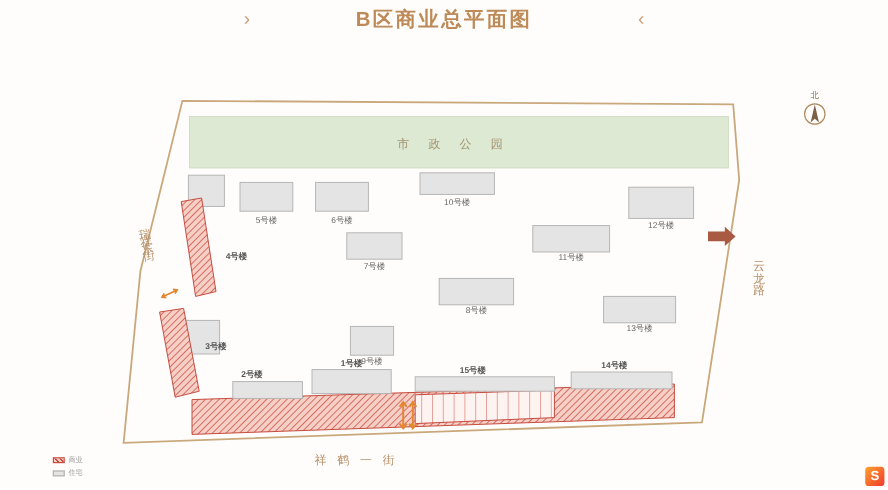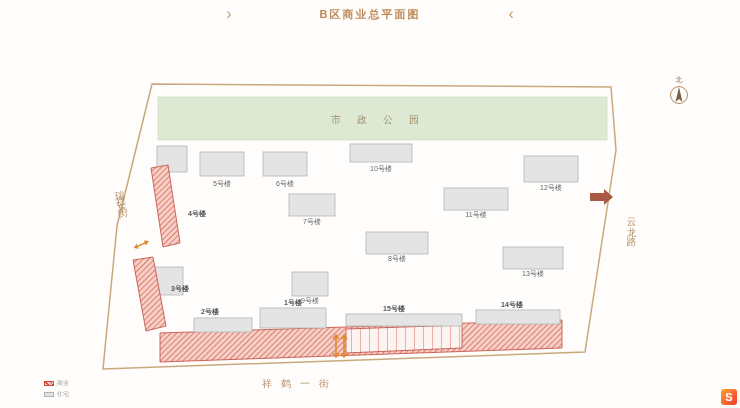--- a/index.html
+++ b/index.html
@@ -3,21 +3,21 @@
 <meta charset="utf-8">
 <style>
   * { box-sizing: border-box; }
   html,body { margin:0; padding:0; background:#fff; }
   body { width:740px; height:408px; overflow:hidden; font-family:"Liberation Sans", sans-serif; }
   .stage { position:relative; width:740px; height:408px; background:#fffdfb; }
 
   
   .header { position:absolute; top:5px; left:0; width:100%; display:flex; justify-content:center; align-items:center; gap:88px; color:#c0905e; }
   .nav-arrow { font-size:16px; line-height:18px; color:#c99e74; cursor:pointer; }
-  .title { font-size:11px; font-weight:bold; letter-spacing:2px; color:#bd8a58; }
+  .title { font-size:17px; font-weight:bold; letter-spacing:2px; color:#bd8a58; }
 
   
   .plan-svg { position:absolute; left:0; top:0; width:740px; height:408px; }
   .bldg { fill:#e4e4e4; stroke:#b3b3b3; stroke-width:0.8; }
   .bldg-label { font-size:7px; fill:#666; text-anchor:middle; }
   .shop-label { font-size:7px; fill:#555; text-anchor:middle; font-weight:bold; }
   .strip { stroke:#c2463a; stroke-width:0.8; }
 
   
   .street { position:absolute; color:#b5916b; font-size:10px; }

